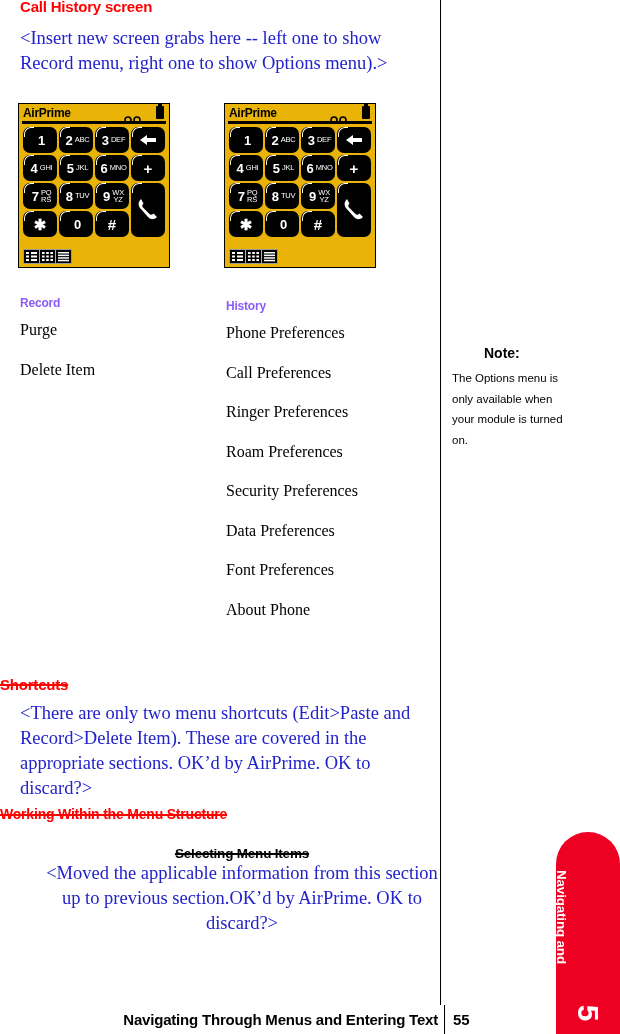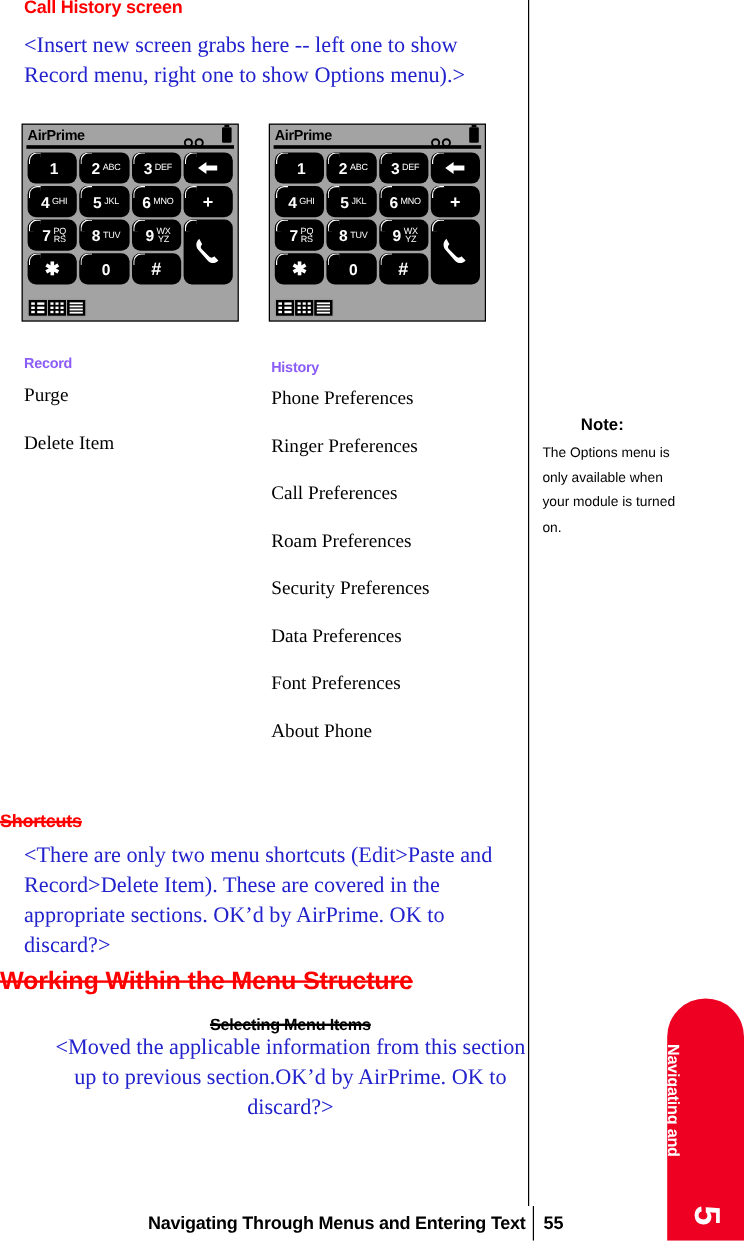--- a/index.html
+++ b/index.html
@@ -69,24 +69,24 @@
 
   
   .shots {
     position: absolute;
     left: 18px;
     top: 103px;
   }
   .shot {
     position: absolute;
     top: 0;
-    width: 181px;
+    width: 152px;
     height: 165px;
     border: 1.5px solid #000;
-    background: #a3a3a3;
+    background: #eab308;
     box-sizing: border-box;
     padding: 0;
   }
   .shot.left  { left: 0px; }
   .shot.right { left: 206px; }
 
   .shot-status {
     position: relative;
     height: 19px;
     border-bottom: 3px solid #000;
@@ -583,42 +583,42 @@
 
     <div class="menu-col record">
       <div class="menu-title">Record</div>
       <div class="menu-item">Purge</div>
       <div class="menu-item">Delete Item</div>
     </div>
 
     <div class="menu-col options">
       <div class="menu-title">History</div>
       <div class="menu-item">Phone Preferences</div>
+      <div class="menu-item">Call Preferences</div>
       <div class="menu-item">Ringer Preferences</div>
-      <div class="menu-item">Call Preferences</div>
       <div class="menu-item">Roam Preferences</div>
       <div class="menu-item">Security Preferences</div>
       <div class="menu-item">Data Preferences</div>
       <div class="menu-item">Font Preferences</div>
       <div class="menu-item">About Phone</div>
     </div>
   </div>
 
   <div class="note">
     <div class="note-label">Note:</div>
     <p class="note-body">The Options menu is only available when your module is turned on.</p>
   </div>
 
   <div class="sec-shortcuts">
     <h2 class="h-red strike" style="margin-left:0px;">Shortcuts</h2>
     <p class="body-blue">&lt;There are only two menu shortcuts (Edit&gt;Paste and Record&gt;Delete Item). These are covered in the appropriate sections. OK’d by AirPrime. OK to discard?&gt;</p>
   </div>
 
   <div class="sec-working">
-    <h2 class="h-red strike" style="font-size:21px;">Working Within the Menu Structure</h2>
+    <h2 class="h-red strike" style="font-size:14px;">Working Within the Menu Structure</h2>
   </div>
 
   <div class="sec-selecting">
     <h3 class="h-black strike">Selecting Menu Items</h3>
     <p class="body-blue">&lt;Moved the applicable information from this section up to previous section.OK’d by AirPrime. OK to discard?&gt;</p>
   </div>
 
   <div class="footer">
     <div class="footer-title">Navigating Through Menus and Entering Text</div>
     <div class="footer-divider"></div>

